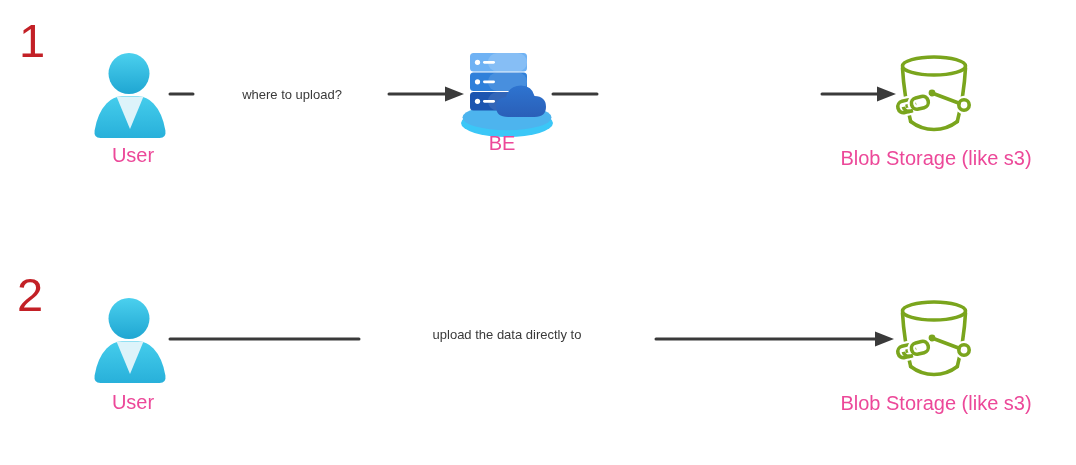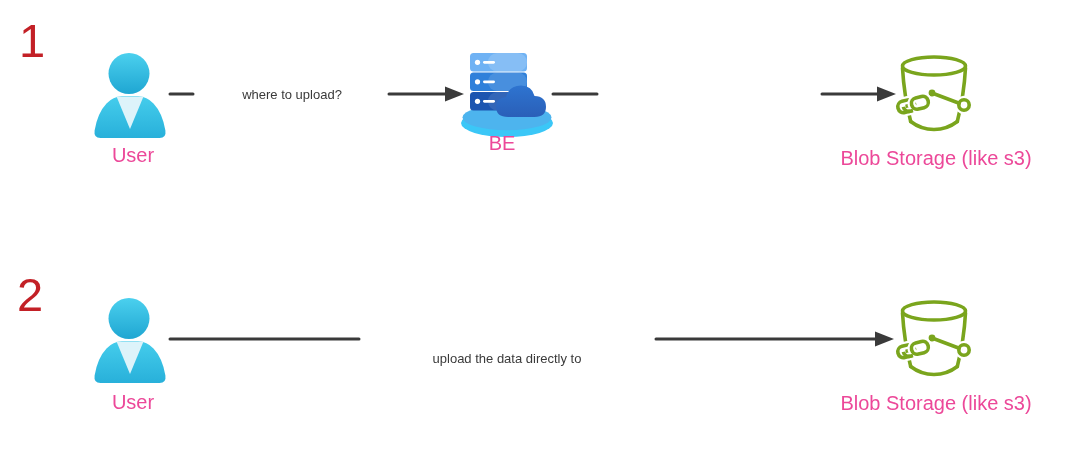--- a/index.html
+++ b/index.html
@@ -151,15 +151,15 @@
     <g transform="rotate(-14 21 53)">
       <rect x="4.5" y="47.5" width="17" height="11.5" rx="5.5" fill="none" stroke="#ffffff" stroke-width="8"></rect>
       <rect x="4.5" y="47.5" width="17" height="11.5" rx="5.5" fill="none" stroke="#7aa51d" stroke-width="3.6"></rect>
       <rect x="18.5" y="47.5" width="17" height="11.5" rx="5.5" fill="none" stroke="#ffffff" stroke-width="8"></rect>
       <rect x="18.5" y="47.5" width="17" height="11.5" rx="5.5" fill="none" stroke="#7aa51d" stroke-width="3.6"></rect>
       <path d="M10 53.2 a 5.5 5.5 0 0 0 5.5 5.8 l 3 0" fill="none" stroke="#7aa51d" stroke-width="3.6"></path>
     </g>
   </svg>
   <div class="node-label" style="left:936px;top:392px">Blob Storage (like s3)</div>
 
-  <div class="edge-label" style="left:507px;top:358px">upload the data directly to</div>
+  <div class="edge-label" style="left:507px;top:334px">upload the data directly to</div>
 
 </div>
 
 </body></html>

